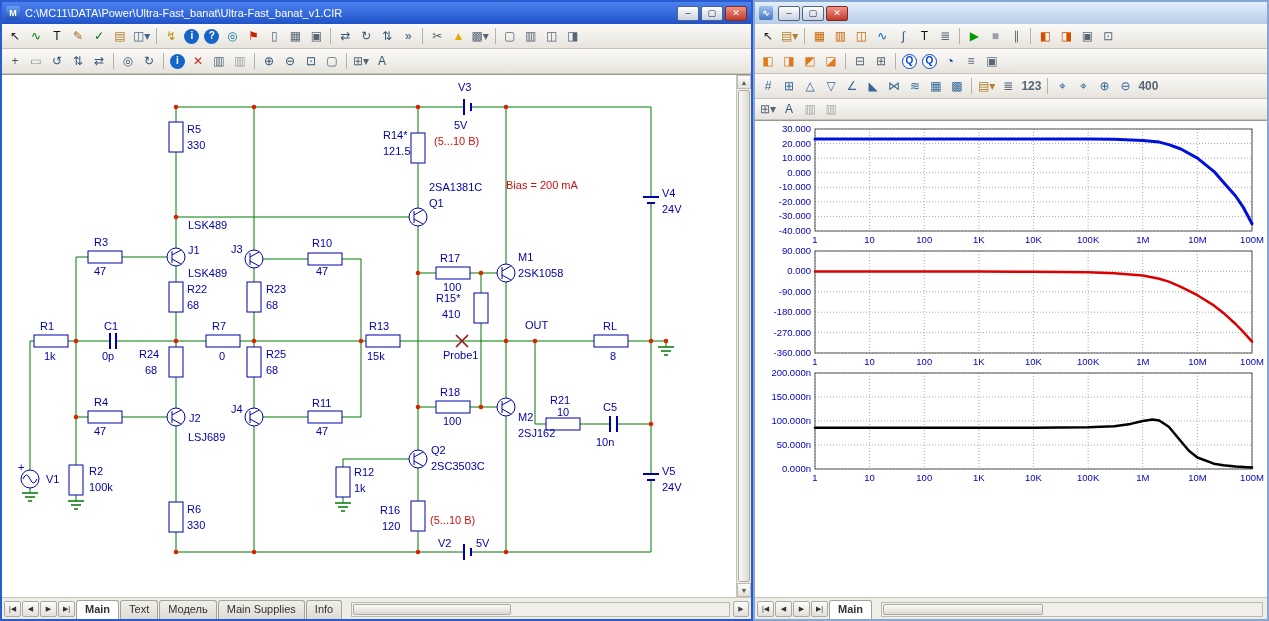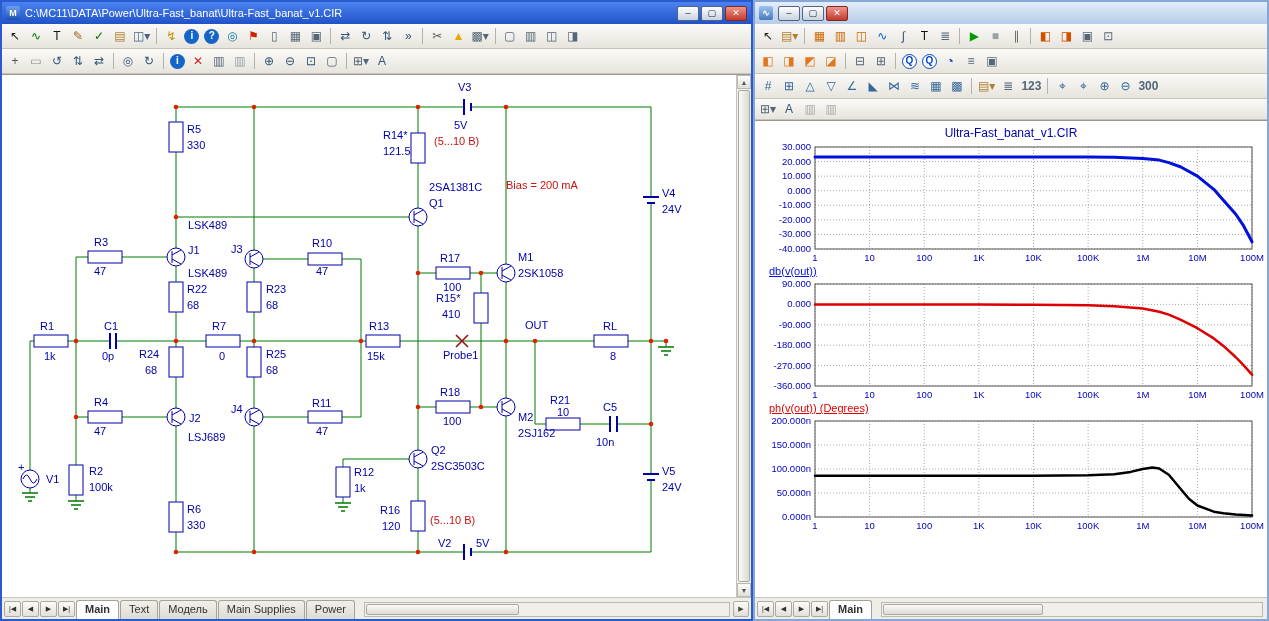--- a/index.html
+++ b/index.html
@@ -276,21 +276,21 @@
           <div class="tab-arrow">|◀</div>
           <div class="tab-arrow">◀</div>
           <div class="tab-arrow">▶</div>
           <div class="tab-arrow">▶|</div>
         </span>
       <span style="display:flex;gap:1px">
           <div class="tab sel">Main</div>
           <div class="tab">Text</div>
           <div class="tab">Модель</div>
           <div class="tab">Main Supplies</div>
-          <div class="tab">Power</div>
+          <div class="tab">Info</div>
         </span>
       <div class="hscroll">
         <div class="hs-thumb"></div>
       </div>
       <div class="hs-btn" style="margin-bottom:2px;border:1px solid #ADAAA2;border-radius:2px;height:16px">▶</div>
     </div>
   </div>
 
   <div class="win right">
     <div class="titlebar">
@@ -350,30 +350,29 @@
         <span class="icon" style="color: rgb(51, 102, 153);">▩</span>
         <span class="sep"></span>
         <span class="icon" style="color: rgb(176, 128, 48);">▤▾</span>
         <span class="icon" style="color: rgb(85, 102, 119);">≣</span>
         <span class="icon small" style="color: rgb(85, 102, 119);">123</span>
         <span class="sep"></span>
         <span class="icon" style="color: rgb(51, 102, 153);">⌖</span>
         <span class="icon" style="color: rgb(51, 102, 153);">⌖</span>
         <span class="icon" style="color: rgb(51, 102, 153);">⊕</span>
         <span class="icon" style="color: rgb(51, 102, 153);">⊖</span>
-        <span class="icon small" style="color: rgb(85, 102, 119);">300</span>
+        <span class="icon small" style="color: rgb(85, 102, 119);">400</span>
       </div>
     <div class="toolbar slim">
         <span class="icon" style="color: rgb(85, 102, 119);">⊞▾</span>
         <span class="icon" style="color: rgb(51, 85, 119);">A</span>
         <span class="icon" style="color: rgb(170, 170, 170);">▥</span>
         <span class="icon" style="color: rgb(170, 170, 170);">▥</span>
       </div>
     <div class="plotpanel">
-      <div class="plot-title">Ultra-Fast_banat_v1.CIR</div>
       <svg id="chart0" class="chart-svg" viewBox="0 0 505 122" width="505" height="122">
           <line x1="56" y1="4" x2="56" y2="106" stroke="#A8A8A8" stroke-dasharray="1 2" stroke-width="1"></line>
           <line x1="110.625" y1="4" x2="110.625" y2="106" stroke="#A8A8A8" stroke-dasharray="1 2" stroke-width="1"></line>
           <line x1="165.25" y1="4" x2="165.25" y2="106" stroke="#A8A8A8" stroke-dasharray="1 2" stroke-width="1"></line>
           <line x1="219.875" y1="4" x2="219.875" y2="106" stroke="#A8A8A8" stroke-dasharray="1 2" stroke-width="1"></line>
           <line x1="274.5" y1="4" x2="274.5" y2="106" stroke="#A8A8A8" stroke-dasharray="1 2" stroke-width="1"></line>
           <line x1="329.125" y1="4" x2="329.125" y2="106" stroke="#A8A8A8" stroke-dasharray="1 2" stroke-width="1"></line>
           <line x1="383.75" y1="4" x2="383.75" y2="106" stroke="#A8A8A8" stroke-dasharray="1 2" stroke-width="1"></line>
           <line x1="438.375" y1="4" x2="438.375" y2="106" stroke="#A8A8A8" stroke-dasharray="1 2" stroke-width="1"></line>
           <line x1="493" y1="4" x2="493" y2="106" stroke="#A8A8A8" stroke-dasharray="1 2" stroke-width="1"></line>
@@ -398,21 +397,20 @@
           <text x="110.625" y="118" fill="#0000C0" font-size="9.5" font-family="&quot;Liberation Sans&quot;,sans-serif" text-anchor="middle">10</text>
           <text x="165.25" y="118" fill="#0000C0" font-size="9.5" font-family="&quot;Liberation Sans&quot;,sans-serif" text-anchor="middle">100</text>
           <text x="219.875" y="118" fill="#0000C0" font-size="9.5" font-family="&quot;Liberation Sans&quot;,sans-serif" text-anchor="middle">1K</text>
           <text x="274.5" y="118" fill="#0000C0" font-size="9.5" font-family="&quot;Liberation Sans&quot;,sans-serif" text-anchor="middle">10K</text>
           <text x="329.125" y="118" fill="#0000C0" font-size="9.5" font-family="&quot;Liberation Sans&quot;,sans-serif" text-anchor="middle">100K</text>
           <text x="383.75" y="118" fill="#0000C0" font-size="9.5" font-family="&quot;Liberation Sans&quot;,sans-serif" text-anchor="middle">1M</text>
           <text x="438.375" y="118" fill="#0000C0" font-size="9.5" font-family="&quot;Liberation Sans&quot;,sans-serif" text-anchor="middle">10M</text>
           <text x="493" y="118" fill="#0000C0" font-size="9.5" font-family="&quot;Liberation Sans&quot;,sans-serif" text-anchor="middle">100M</text>
           <polyline points="56.0,13.9 110.6,13.9 165.3,13.9 219.9,13.9 274.5,13.9 329.1,14.1 355.2,14.3 383.8,15.4 400.2,17.1 409.8,19.6 421.9,24.0 438.4,33.1 454.8,46.3 464.4,57.2 476.6,71.0 484.5,82.7 493.0,98.7" fill="none" stroke="#0010DD" stroke-width="3" stroke-linejoin="round" stroke-linecap="round"></polyline>
         </svg>
-      <div class="serieslabel u" style="color: rgb(0, 16, 221);">db(v(out))</div>
       <svg id="chart1" class="chart-svg" viewBox="0 0 505 122" width="505" height="122">
           <line x1="56" y1="4" x2="56" y2="106" stroke="#A8A8A8" stroke-dasharray="1 2" stroke-width="1"></line>
           <line x1="110.625" y1="4" x2="110.625" y2="106" stroke="#A8A8A8" stroke-dasharray="1 2" stroke-width="1"></line>
           <line x1="165.25" y1="4" x2="165.25" y2="106" stroke="#A8A8A8" stroke-dasharray="1 2" stroke-width="1"></line>
           <line x1="219.875" y1="4" x2="219.875" y2="106" stroke="#A8A8A8" stroke-dasharray="1 2" stroke-width="1"></line>
           <line x1="274.5" y1="4" x2="274.5" y2="106" stroke="#A8A8A8" stroke-dasharray="1 2" stroke-width="1"></line>
           <line x1="329.125" y1="4" x2="329.125" y2="106" stroke="#A8A8A8" stroke-dasharray="1 2" stroke-width="1"></line>
           <line x1="383.75" y1="4" x2="383.75" y2="106" stroke="#A8A8A8" stroke-dasharray="1 2" stroke-width="1"></line>
           <line x1="438.375" y1="4" x2="438.375" y2="106" stroke="#A8A8A8" stroke-dasharray="1 2" stroke-width="1"></line>
           <line x1="493" y1="4" x2="493" y2="106" stroke="#A8A8A8" stroke-dasharray="1 2" stroke-width="1"></line>
@@ -433,21 +431,20 @@
           <text x="110.625" y="118" fill="#0000C0" font-size="9.5" font-family="&quot;Liberation Sans&quot;,sans-serif" text-anchor="middle">10</text>
           <text x="165.25" y="118" fill="#0000C0" font-size="9.5" font-family="&quot;Liberation Sans&quot;,sans-serif" text-anchor="middle">100</text>
           <text x="219.875" y="118" fill="#0000C0" font-size="9.5" font-family="&quot;Liberation Sans&quot;,sans-serif" text-anchor="middle">1K</text>
           <text x="274.5" y="118" fill="#0000C0" font-size="9.5" font-family="&quot;Liberation Sans&quot;,sans-serif" text-anchor="middle">10K</text>
           <text x="329.125" y="118" fill="#0000C0" font-size="9.5" font-family="&quot;Liberation Sans&quot;,sans-serif" text-anchor="middle">100K</text>
           <text x="383.75" y="118" fill="#0000C0" font-size="9.5" font-family="&quot;Liberation Sans&quot;,sans-serif" text-anchor="middle">1M</text>
           <text x="438.375" y="118" fill="#0000C0" font-size="9.5" font-family="&quot;Liberation Sans&quot;,sans-serif" text-anchor="middle">10M</text>
           <text x="493" y="118" fill="#0000C0" font-size="9.5" font-family="&quot;Liberation Sans&quot;,sans-serif" text-anchor="middle">100M</text>
           <polyline points="56.0,24.5 110.6,24.5 165.3,24.5 219.9,24.6 274.5,24.7 329.1,25.3 355.2,26.2 383.8,28.5 400.2,31.7 409.8,34.6 421.9,39.8 438.4,48.2 454.8,58.4 464.4,65.9 476.6,77.0 484.5,85.1 493.0,94.7" fill="none" stroke="#DD0000" stroke-width="2.5" stroke-linejoin="round" stroke-linecap="round"></polyline>
         </svg>
-      <div class="serieslabel u" style="color: rgb(221, 0, 0);">ph(v(out)) (Degrees)</div>
       <svg id="chart2" class="chart-svg" viewBox="0 0 505 116" width="505" height="116">
           <line x1="56" y1="4" x2="56" y2="100" stroke="#A8A8A8" stroke-dasharray="1 2" stroke-width="1"></line>
           <line x1="110.625" y1="4" x2="110.625" y2="100" stroke="#A8A8A8" stroke-dasharray="1 2" stroke-width="1"></line>
           <line x1="165.25" y1="4" x2="165.25" y2="100" stroke="#A8A8A8" stroke-dasharray="1 2" stroke-width="1"></line>
           <line x1="219.875" y1="4" x2="219.875" y2="100" stroke="#A8A8A8" stroke-dasharray="1 2" stroke-width="1"></line>
           <line x1="274.5" y1="4" x2="274.5" y2="100" stroke="#A8A8A8" stroke-dasharray="1 2" stroke-width="1"></line>
           <line x1="329.125" y1="4" x2="329.125" y2="100" stroke="#A8A8A8" stroke-dasharray="1 2" stroke-width="1"></line>
           <line x1="383.75" y1="4" x2="383.75" y2="100" stroke="#A8A8A8" stroke-dasharray="1 2" stroke-width="1"></line>
           <line x1="438.375" y1="4" x2="438.375" y2="100" stroke="#A8A8A8" stroke-dasharray="1 2" stroke-width="1"></line>
           <line x1="493" y1="4" x2="493" y2="100" stroke="#A8A8A8" stroke-dasharray="1 2" stroke-width="1"></line>

